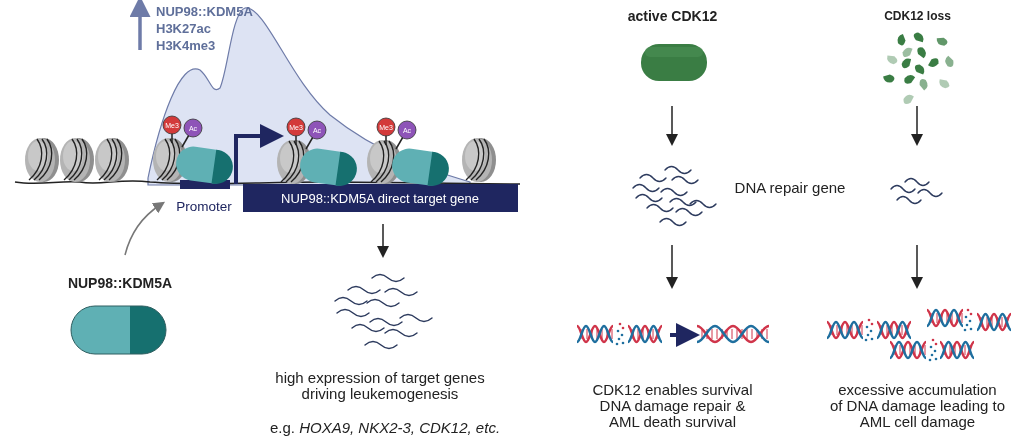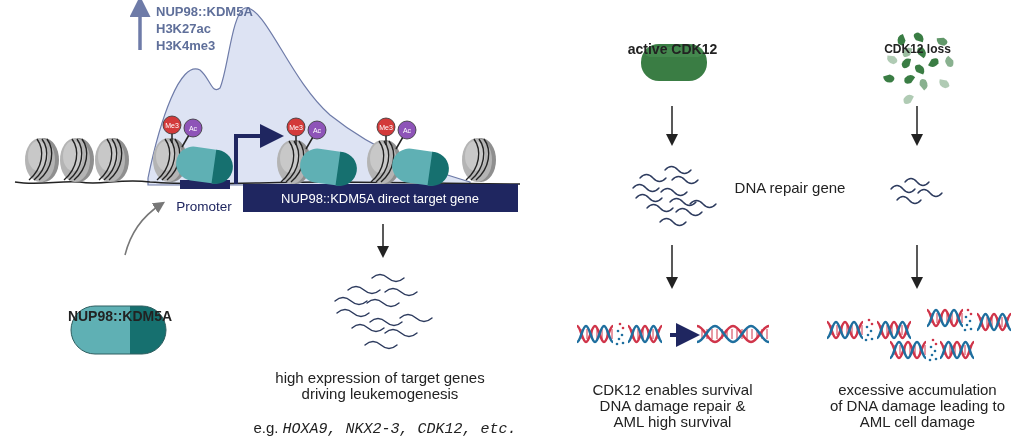--- a/index.html
+++ b/index.html
@@ -1,25 +1,25 @@
 <!DOCTYPE html>
 <html><head>
   <meta charset="utf-8">
   <style>
     html, body { margin: 0; padding: 0; background: #ffffff; }
     body { width: 1024px; height: 443px; position: relative; overflow: hidden;
            font-family: "Liberation Sans", "DejaVu Sans", sans-serif; color: #222; }
     .txt { position: absolute; text-align: center; font-size: 15px; line-height: 16px; color: #222; }
-    .bold { font-weight: bold; margin-top: 33px; }
+    .bold { font-weight: bold; }
     #canvas { position: absolute; left: 0; top: 0; }
     .mark-label { font-family: "Liberation Sans", sans-serif; font-size: 13px; font-weight: bold; fill: #5f6f9a; }
     .gene-label { font-family: "Liberation Sans", sans-serif; font-size: 13px; fill: #ffffff; }
     .prom-label { font-family: "Liberation Sans", sans-serif; font-size: 13.5px; fill: #1f2660; }
     .mod-txt { font-family: "Liberation Sans", sans-serif; font-size: 7px; fill: #ffffff; }
-    i { font-style: italic; font-family: Liberation Mono, monospace; }
+    i { font-style: italic; }
   </style>
 </head>
 <body>
 
 <svg id="canvas" width="1024" height="443" viewBox="0 0 1024 443">
   <defs>
     <marker id="arrowBlack" markerWidth="8" markerHeight="8" refX="4" refY="4" orient="auto">
       <path d="M0,0 L8,4 L0,8 z" fill="#222"></path>
     </marker>
     <marker id="arrowGray" markerWidth="8" markerHeight="8" refX="4" refY="4" orient="auto">
@@ -377,19 +377,19 @@
 <div class="txt bold" style="left:600px;top:8px;width:145px;font-size:14px;">active CDK12</div>
 <div class="txt bold" style="left:850px;top:8px;width:135px;font-size:12px;">CDK12 loss</div>
 
 <div class="txt" style="left:730px;top:180px;width:120px;">
   <div>DNA repair gene</div>
 </div>
 
 <div class="txt" style="left:565px;top:382px;width:215px;">
   <div>CDK12 enables survival</div>
   <div>DNA damage repair &amp;</div>
-  <div>AML high survival</div>
+  <div>AML death survival</div>
 </div>
 <div class="txt" style="left:815px;top:382px;width:205px;">
   <div>excessive accumulation</div>
   <div>of DNA damage leading to</div>
   <div>AML cell damage</div>
 </div>
 
 </body></html>

